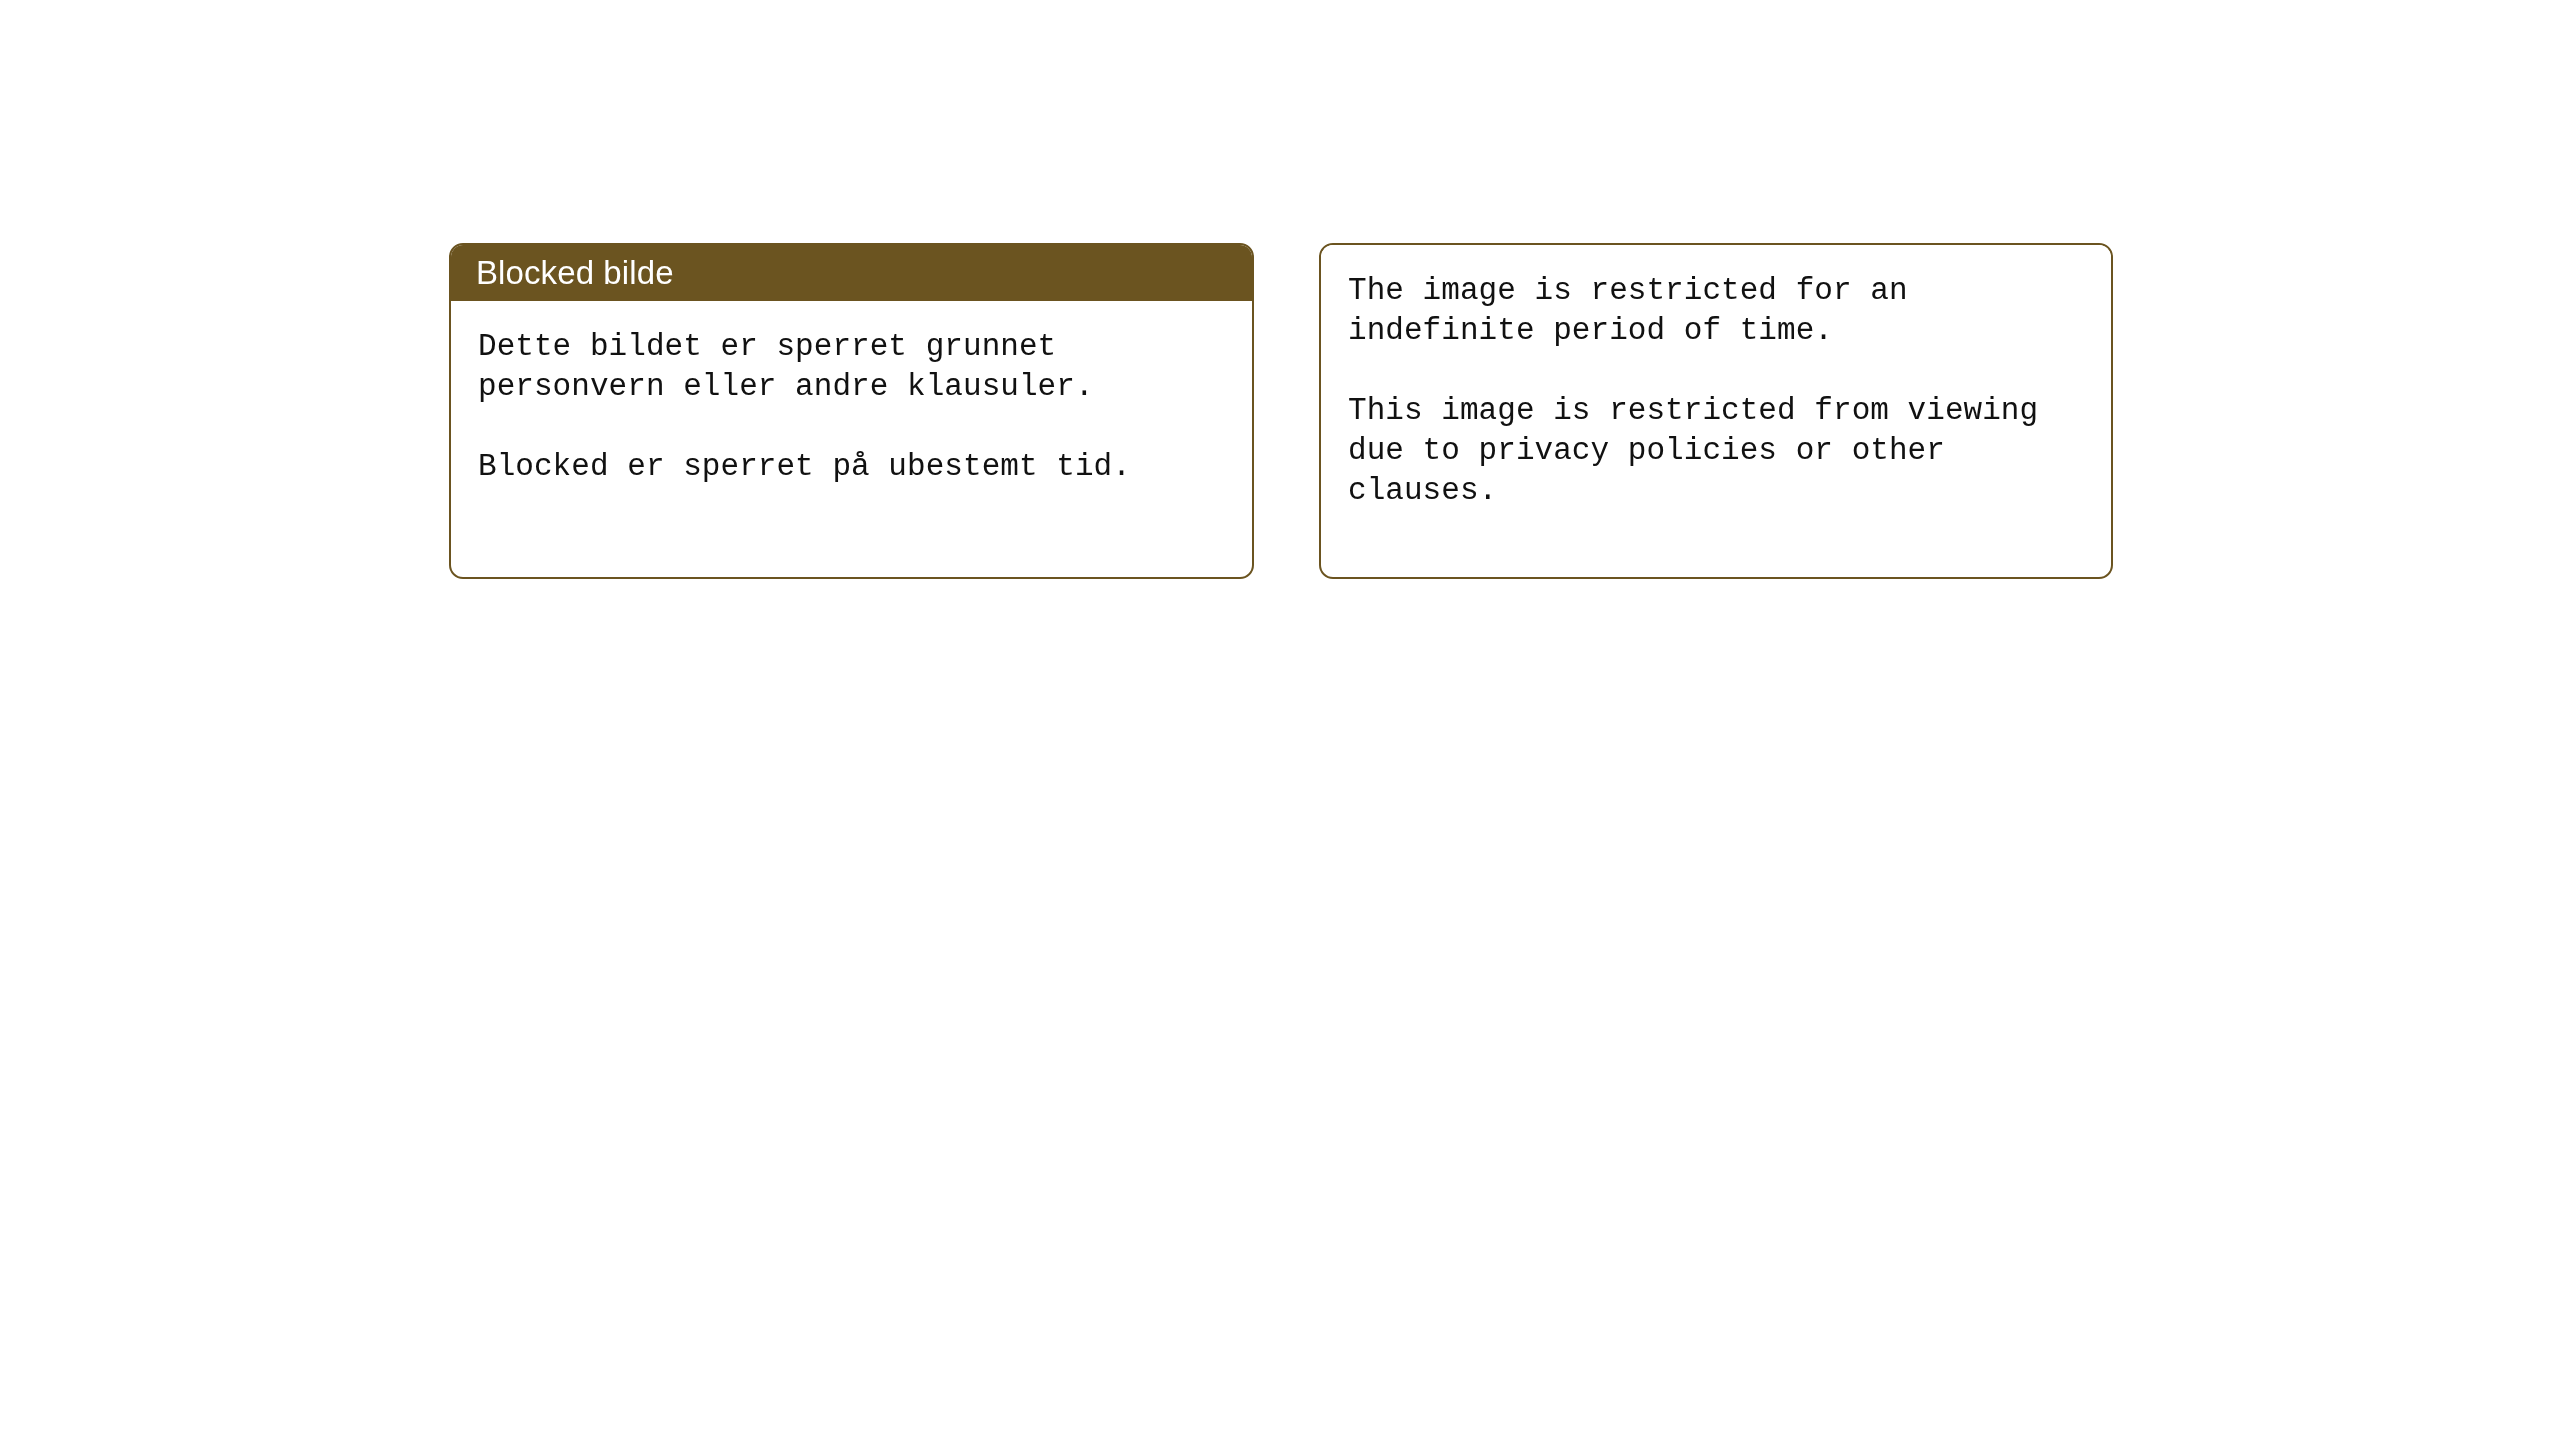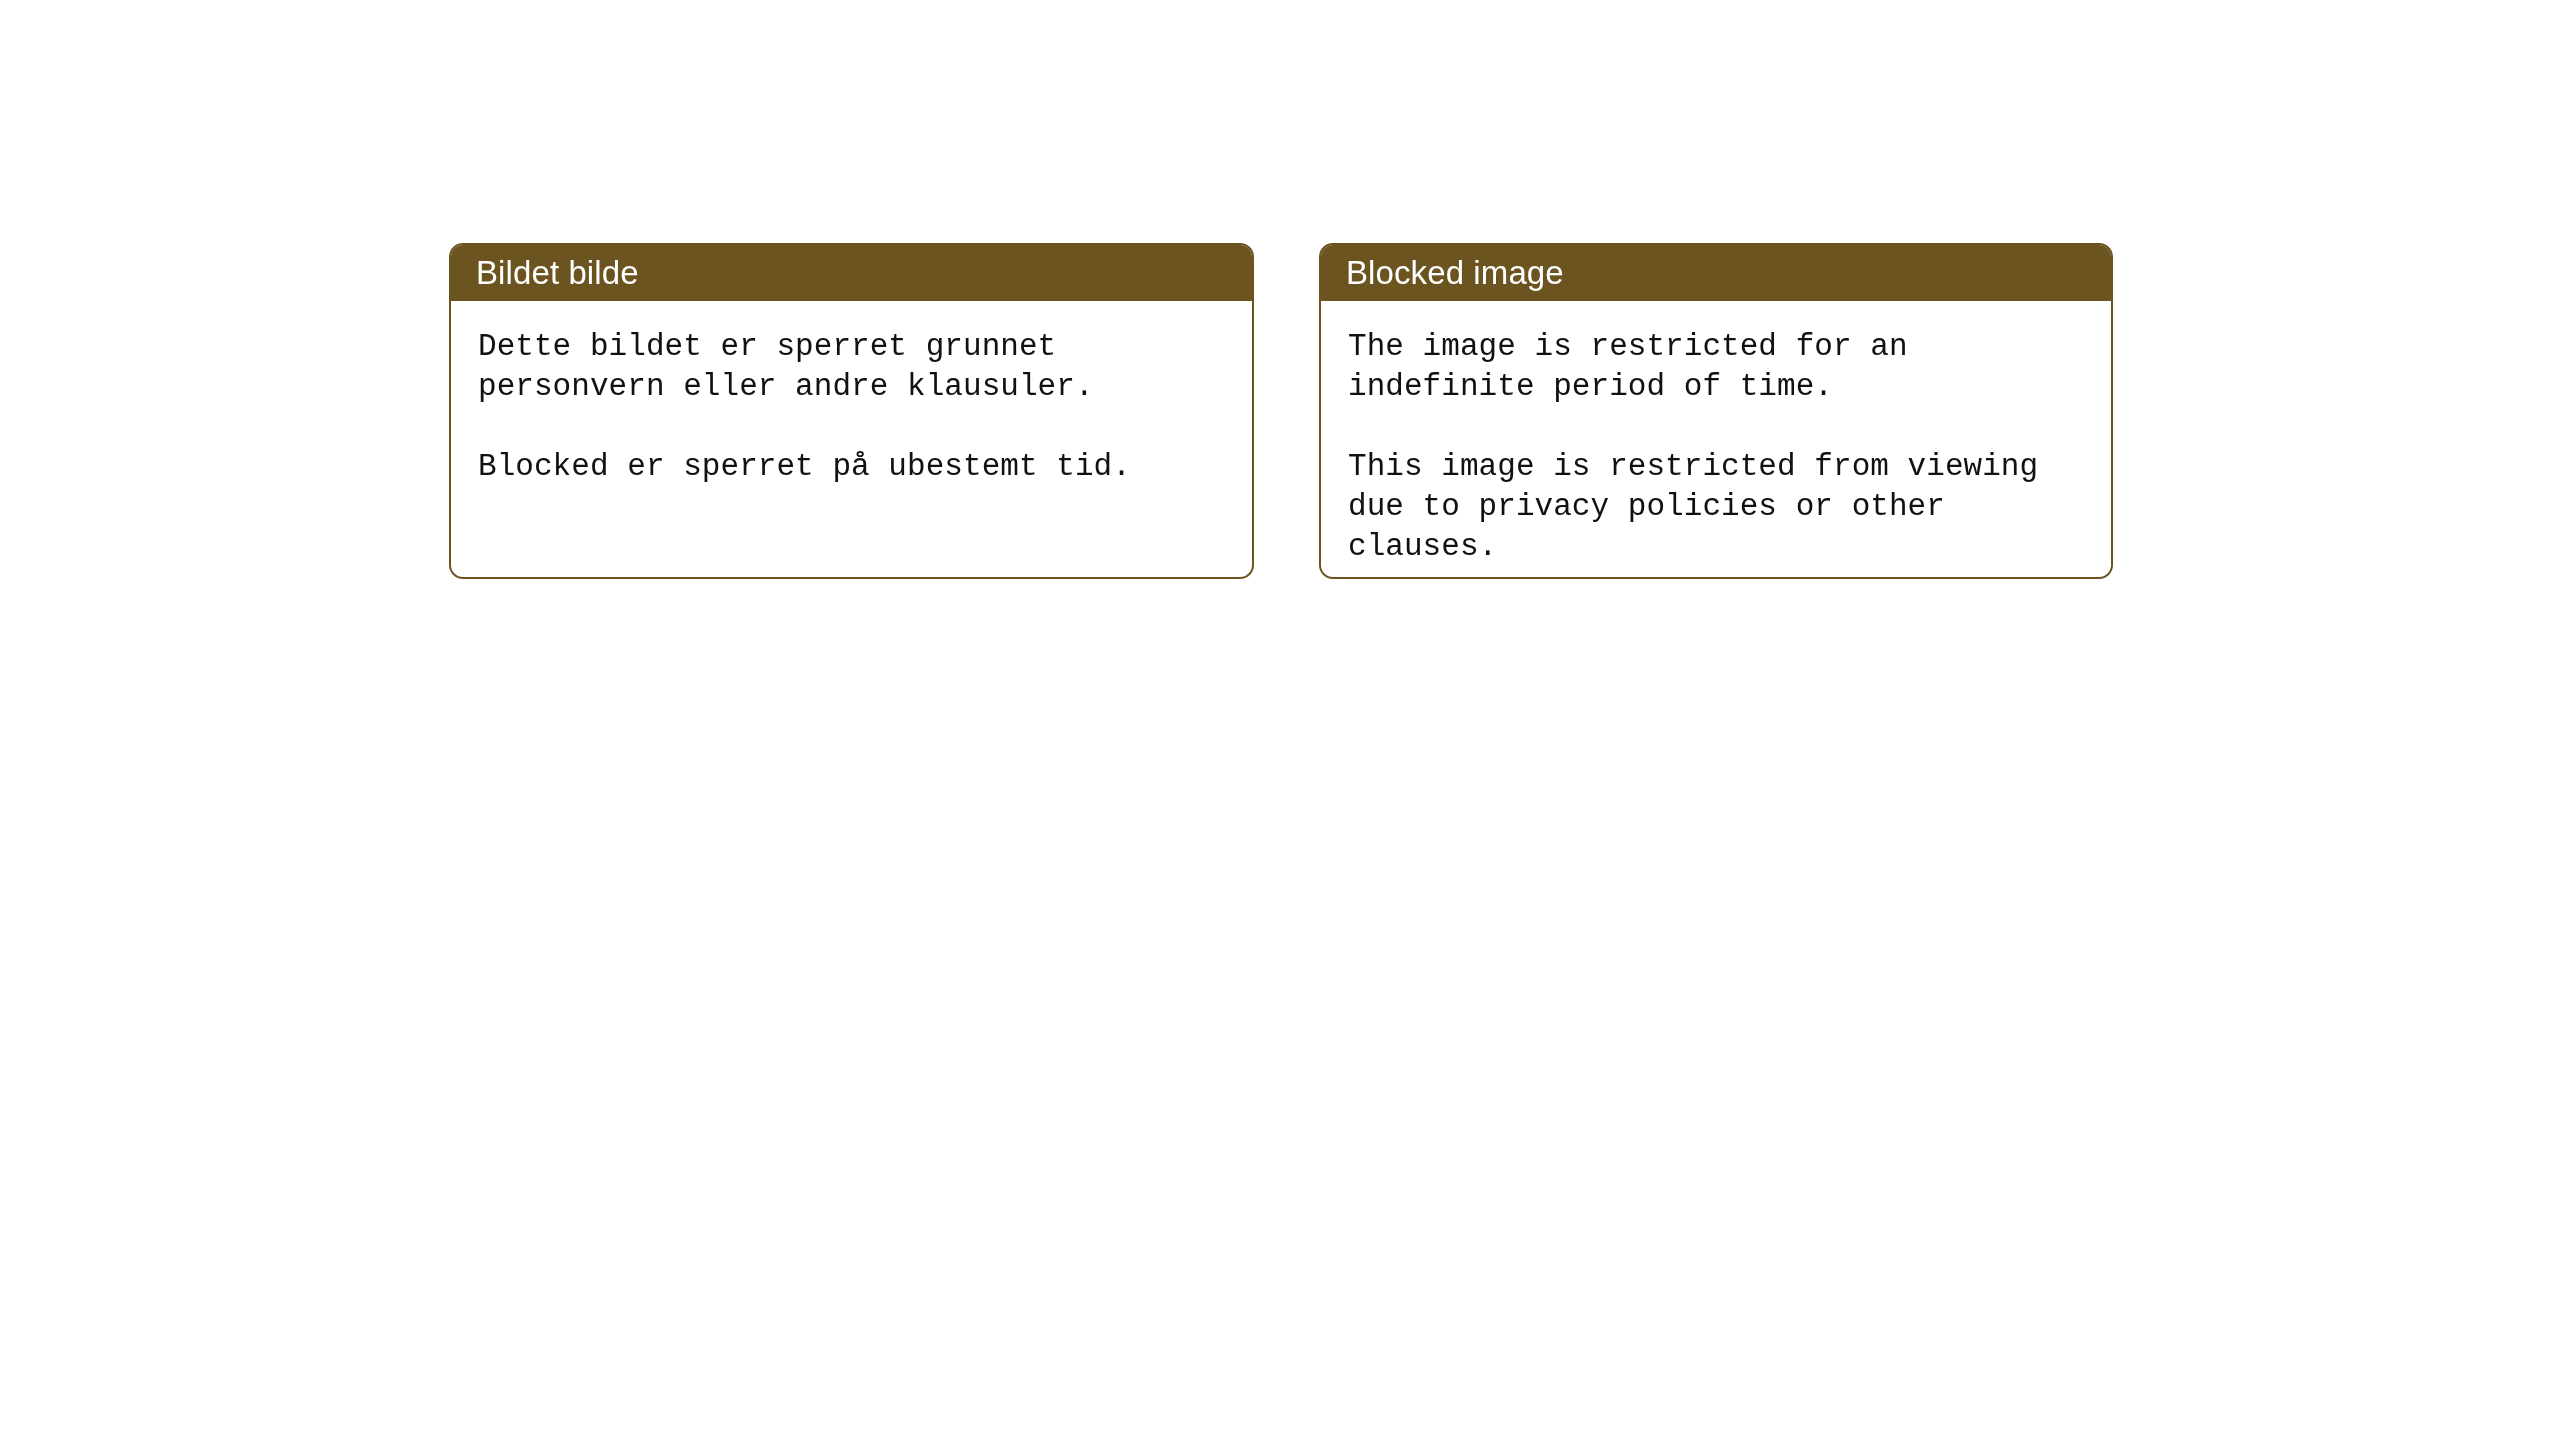--- a/index.html
+++ b/index.html
@@ -85,31 +85,28 @@
     margin-top: 40px;
   }
 </style>
 </head>
 <body>
 
 <div id="canvas">
 
   <div class="notice-card card-left">
     <div class="card-header">
-      <span class="card-header-title">Bildet bilde</span>
+      <span class="card-header-title">Blocked bilde</span>
     </div>
     <div class="card-body">
       <p class="card-paragraph">Dette bildet er sperret grunnet personvern eller andre klausuler.</p>
       <p class="card-paragraph">Blocked er sperret på ubestemt tid.</p>
     </div>
   </div>
 
   <div class="notice-card card-right">
-    <div class="card-header">
-      <span class="card-header-title">Blocked image</span>
-    </div>
     <div class="card-body">
       <p class="card-paragraph">The image is restricted for an indefinite period of time.</p>
       <p class="card-paragraph">This image is restricted from viewing due to privacy policies or other clauses.</p>
     </div>
   </div>
 
 </div>
 
 </body></html>

